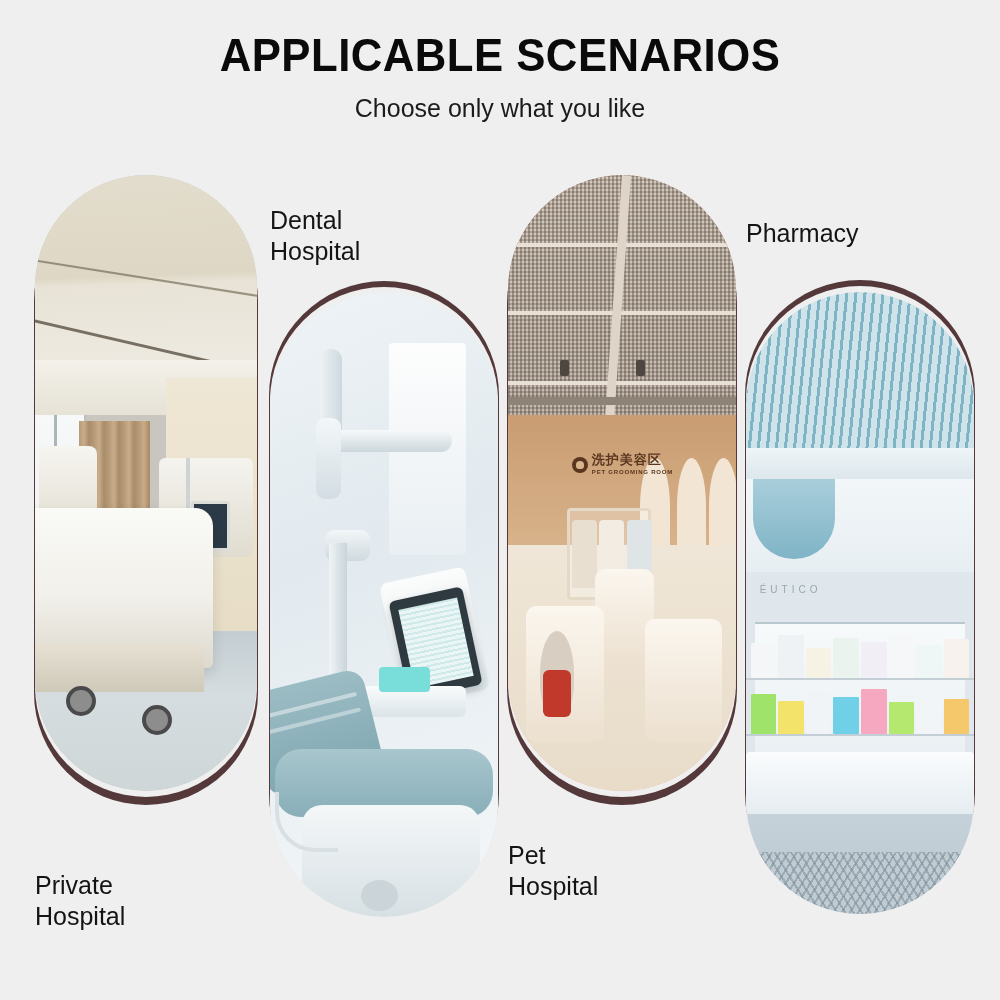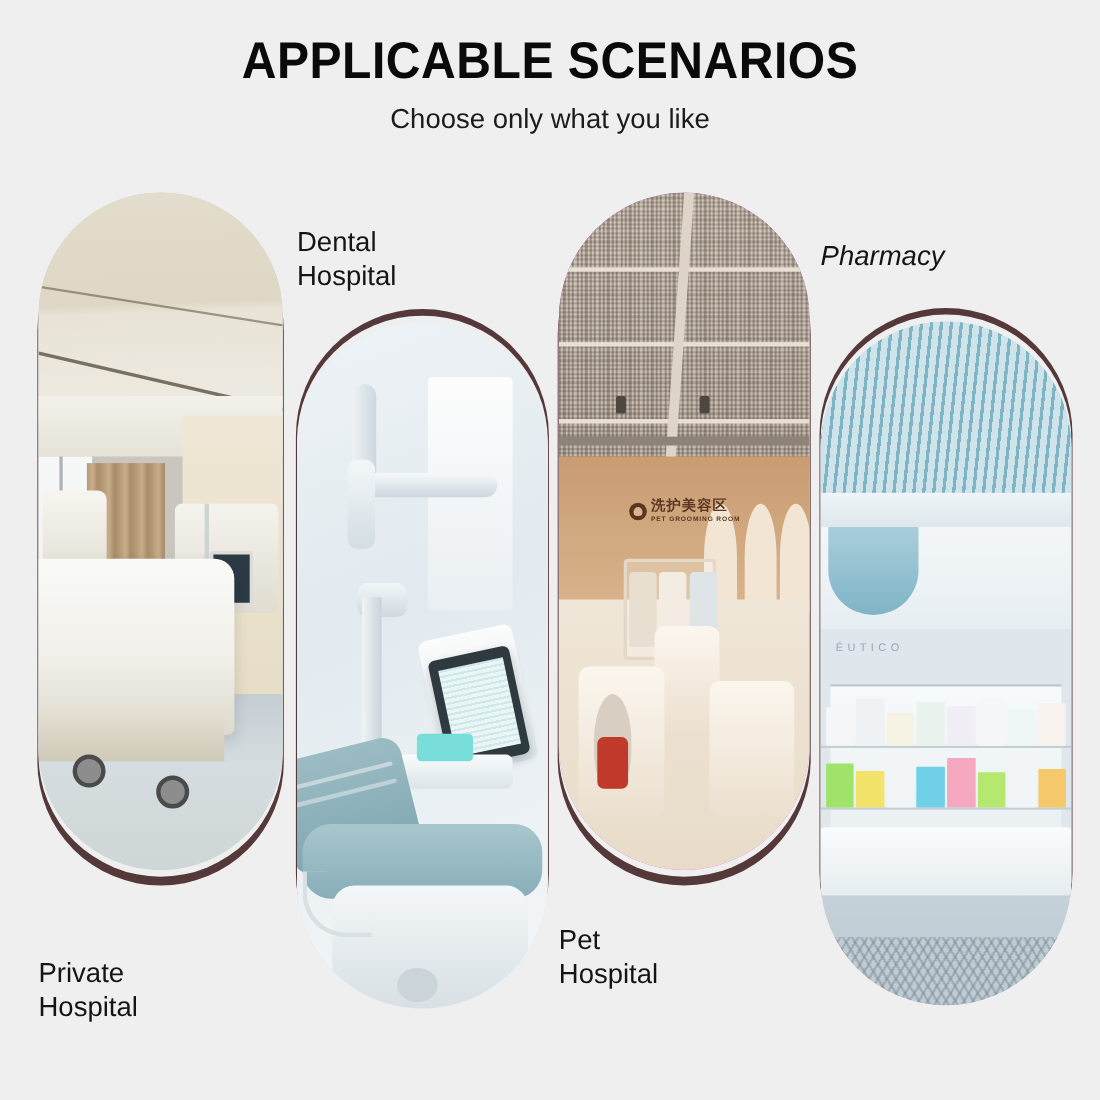--- a/index.html
+++ b/index.html
@@ -254,21 +254,21 @@
     background: #cbd5d9; border-radius: 50%;
   }
   .ph2 .p2-cord {
     position: absolute; left: 2%; top: 80%; width: 26%; height: 9%;
     border-left: 4px solid #d8e0e3;
     border-bottom: 4px solid #d8e0e3;
     border-radius: 0 0 0 40px;
   }
 
   
-  .ph3 { background: #d946ef; text-decoration: underline; }
+  .ph3 { background: #fca5a5; text-decoration: underline; }
   .ph3 .p3-ceiling {
     position: absolute; left: 0; top: 0; width: 100%; height: 40%;
     background:
       repeating-linear-gradient(90deg, rgba(120,105,92,.45) 0 2px, rgba(245,240,232,.25) 2px 4px),
       repeating-linear-gradient(180deg, rgba(110,96,84,.4) 0 2px, rgba(240,234,226,.25) 2px 4px),
       linear-gradient(180deg,#b9ada0,#9d9186);
   }
   .ph3 .p3-ceil-band {
     position: absolute; left: 0; width: 100%; height: 4px;
     background: #e8e0d4;
@@ -511,21 +511,21 @@
         <div class="p3-dog"></div>
       </div>
     </div>
 
     <div class="caption" style="top:665px;">Pet
 Hospital</div>
   </div>
 
   <div class="scenario" style="left:746px; top:218px; width:228px; height:700px;">
 
-    <div class="caption" style="top:0;font-style:italic;">Pharmacy</div>
+    <div class="caption" style="top:0;">Pharmacy</div>
 
     <div class="pill-arc" style="top:62px; height:628px;"></div>
     <div class="pill-arc-inner" style="top:68px; height:628px;"></div>
 
     <div class="pill-frame" style="top:74px; height:622px;">
       <div class="pill-photo ph4">
         <div class="p4-ceilwhite"></div>
         <div class="p4-ceiling"></div>
         <div class="p4-ceiling-edge"></div>
         <div class="p4-lamp"></div>

